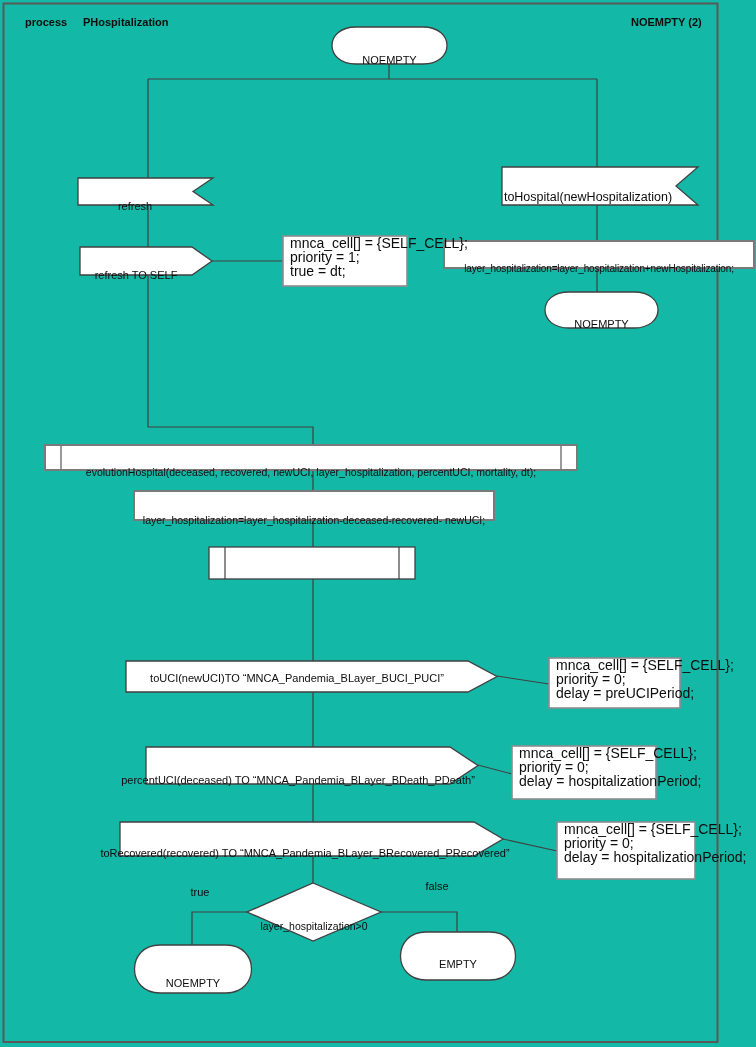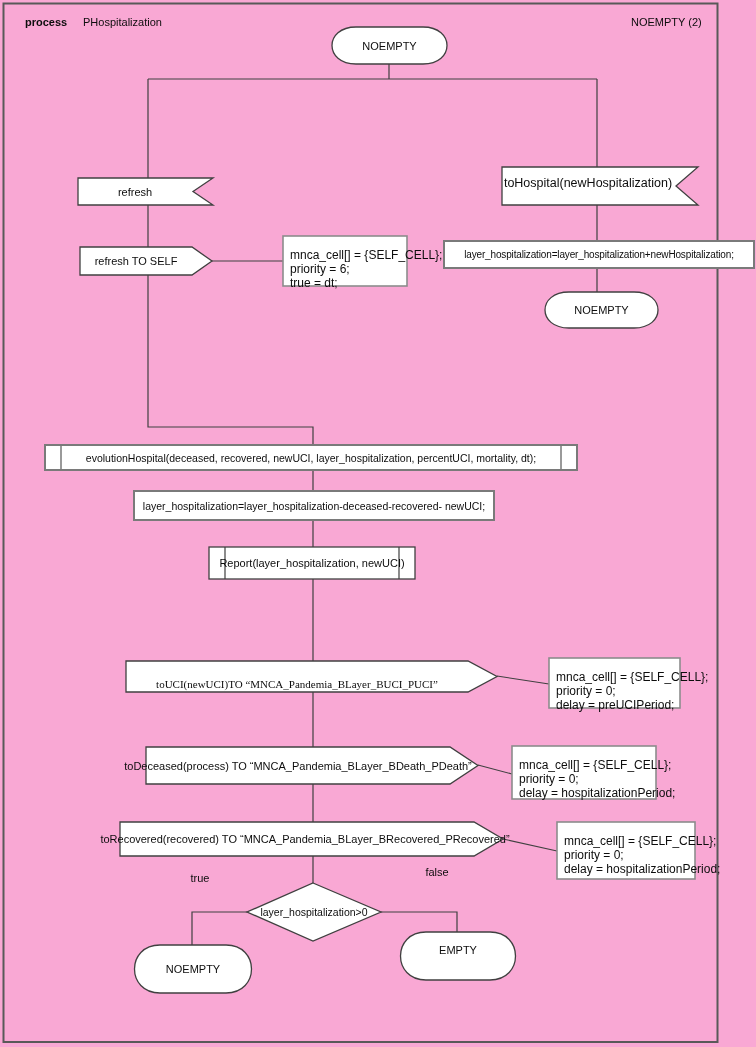--- a/index.html
+++ b/index.html
@@ -1,33 +1,33 @@
 <!DOCTYPE html>
 <html><head>
 <meta charset="utf-8">
 <style>
   html,body { margin:0; padding:0; background:#ffffff; }
   .canvas {
-    position:relative; width:756px; height:1047px; background:#f9a8d4;
+    position:relative; width:756px; height:1047px; background:#14b8a6;
     font-family:"Liberation Sans", sans-serif; color:#111; overflow:hidden;
   }
   svg.layer { position:absolute; left:0; top:0; width:756px; height:1047px; }
   .lbl {
     position:absolute; display:flex; align-items:center; justify-content:center;
-    text-align:right; font-size:11px; color:#0d0d0d; white-space:nowrap; pointer-events:none;
+    text-align:right; font-size:11px; color:#0d0d0d; white-space:nowrap; pointer-events:none;margin-top:14px;
   }
   .lbl.big   { font-size:12.5px; }
   .lbl.mid   { font-size:10.5px; }
   .lbl.small { font-size:10px; letter-spacing:-0.15px; }
   .hdr { position:absolute; font-size:11px; color:#0d0d0d; white-space:nowrap; }
   .bold { font-weight:bold; }
-  .semi { font-weight:400; }
+  .semi { font-weight:700; }
   .comment {
-    position:absolute; font-size:12px; line-height:14px; color:#0d0d0d;
-    padding:12px 7px; white-space:nowrap; pointer-events:none;
+    position:absolute; font-size:14px; line-height:14px; color:#0d0d0d;
+    padding:0 7px; white-space:nowrap; pointer-events:none;
   }
 </style>
 </head>
 <body>
 
 <div class="canvas">
 
   <svg class="layer">
 
     <rect x="3.5" y="3.5" width="714" height="1038.5" fill="none" stroke="#595959" stroke-width="2"></rect>
@@ -82,45 +82,44 @@
   <div class="hdr semi" style="left:631px; top:16px;">NOEMPTY (2)</div>
 
   <div class="lbl" style="left:332px; top:27px; width:115px; height:37px;">NOEMPTY</div>
 
   <div class="lbl" style="left:78px; top:178px; width:114px; height:27px;">refresh</div>
 
   <div class="lbl" style="left:80px; top:247px; width:112px; height:28px;">refresh TO SELF</div>
 
   <div class="comment" style="left:283px; top:236px; width:124px; height:50px;">
     <div>mnca_cell[] = {SELF_CELL};</div>
-    <div>priority = 6;</div>
+    <div>priority = 1;</div>
     <div>true = dt;</div>
   </div>
 
   <div class="lbl big" style="left:502px; top:167px; width:172px; height:31px;">toHospital(newHospitalization)</div>
 
   <div class="lbl small" style="left:444px; top:241px; width:310px; height:27px;">layer_hospitalization=layer_hospitalization+newHospitalization;</div>
 
   <div class="lbl" style="left:545px; top:292px; width:113px; height:36px;">NOEMPTY</div>
 
   <div class="lbl mid" style="left:61px; top:445px; width:500px; height:25px;">evolutionHospital(deceased, recovered, newUCI, layer_hospitalization, percentUCI, mortality, dt);</div>
 
   <div class="lbl mid" style="left:134px; top:491px; width:360px; height:29px;border-radius:11px;">layer_hospitalization=layer_hospitalization-deceased-recovered- newUCI;</div>
 
-  <div class="lbl" style="left:225px; top:547px; width:174px; height:32px;">Report(layer_hospitalization, newUCI)</div>
 
-  <div class="lbl" style="left:126px; top:661px; width:342px; height:45px;font-family:Liberation Serif, serif;">toUCI(newUCI)TO “MNCA_Pandemia_BLayer_BUCI_PUCI”</div>
+  <div class="lbl" style="left:126px; top:641px; width:342px; height:45px;">toUCI(newUCI)TO “MNCA_Pandemia_BLayer_BUCI_PUCI”</div>
 
   <div class="comment" style="left:549px; top:658px; width:131px; height:50px;">
     <div>mnca_cell[] = {SELF_CELL};</div>
     <div>priority = 0;</div>
     <div>delay = preUCIPeriod;</div>
   </div>
 
-  <div class="lbl" style="left:146px; top:747px; width:304px; height:37px;">toDeceased(process) TO “MNCA_Pandemia_BLayer_BDeath_PDeath”</div>
+  <div class="lbl" style="left:146px; top:747px; width:304px; height:37px;">percentUCI(deceased) TO “MNCA_Pandemia_BLayer_BDeath_PDeath”</div>
 
   <div class="comment" style="left:512px; top:746px; width:144px; height:53px;">
     <div>mnca_cell[] = {SELF_CELL};</div>
     <div>priority = 0;</div>
     <div>delay = hospitalizationPeriod;</div>
   </div>
 
   <div class="lbl" style="left:120px; top:822px; width:354px; height:34px;padding-left:8px;">toRecovered(recovered) TO “MNCA_Pandemia_BLayer_BRecovered_PRecovered”</div>
 
   <div class="comment" style="left:557px; top:822px; width:138px; height:57px;">

